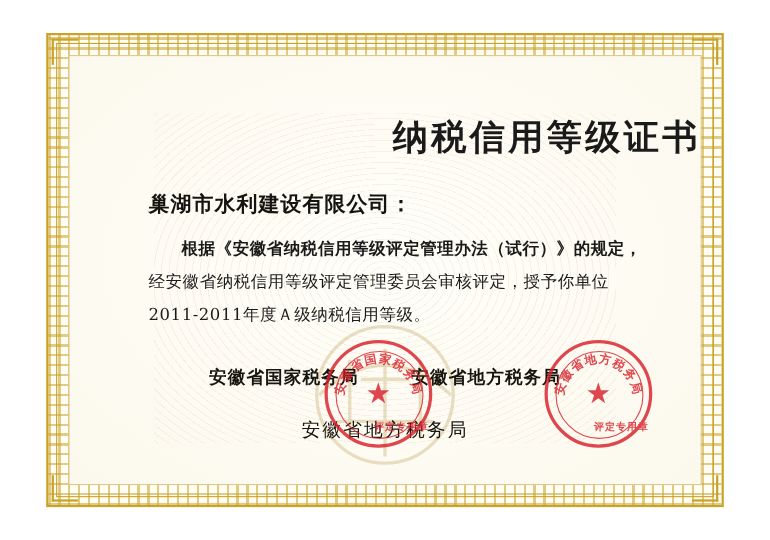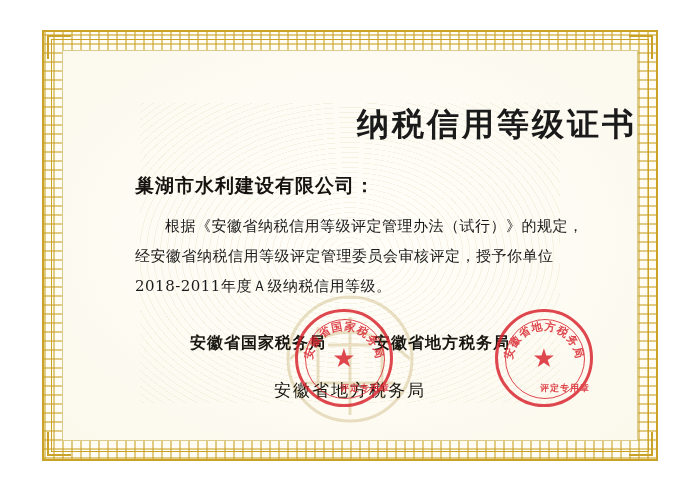--- a/index.html
+++ b/index.html
@@ -138,20 +138,21 @@
     left: 72px;
     width: 464px;
     font-family: "DejaVu Serif", serif;
     font-size: 15px;
     line-height: 30px;
     color: #1a1a1a;
     letter-spacing: 0.5px;
   }
   .body-line.indent {
     text-indent: 30px;
+    font-weight: bold;
   }
 
   .issuers {
     position: absolute;
     top: 282px;
     left: 0;
     width: 100%;
     display: flex;
     justify-content: center;
     gap: 48px;
@@ -273,21 +274,21 @@
 
     <div class="content">
 
       <div class="cert-title">纳税信用等级证书</div>
 
       <div class="recipient">巢湖市水利建设有限公司：</div>
 
       <div class="body-text">
         <div class="body-line indent">根据《安徽省纳税信用等级评定管理办法（试行）》的规定，</div>
         <div class="body-line">经安徽省纳税信用等级评定管理委员会审核评定，授予你单位</div>
-        <div class="body-line">2018-2011年度Ａ级纳税信用等级。</div>
+        <div class="body-line">2011-2011年度Ａ级纳税信用等级。</div>
       </div>
 
       <div class="issuers">
         <div>安徽省国家税务局</div>
         <div>安徽省地方税务局</div>
       </div>
 
       <div class="date-line">安徽省地方税务局</div>
 
       <div class="seal" id="seal-national">

